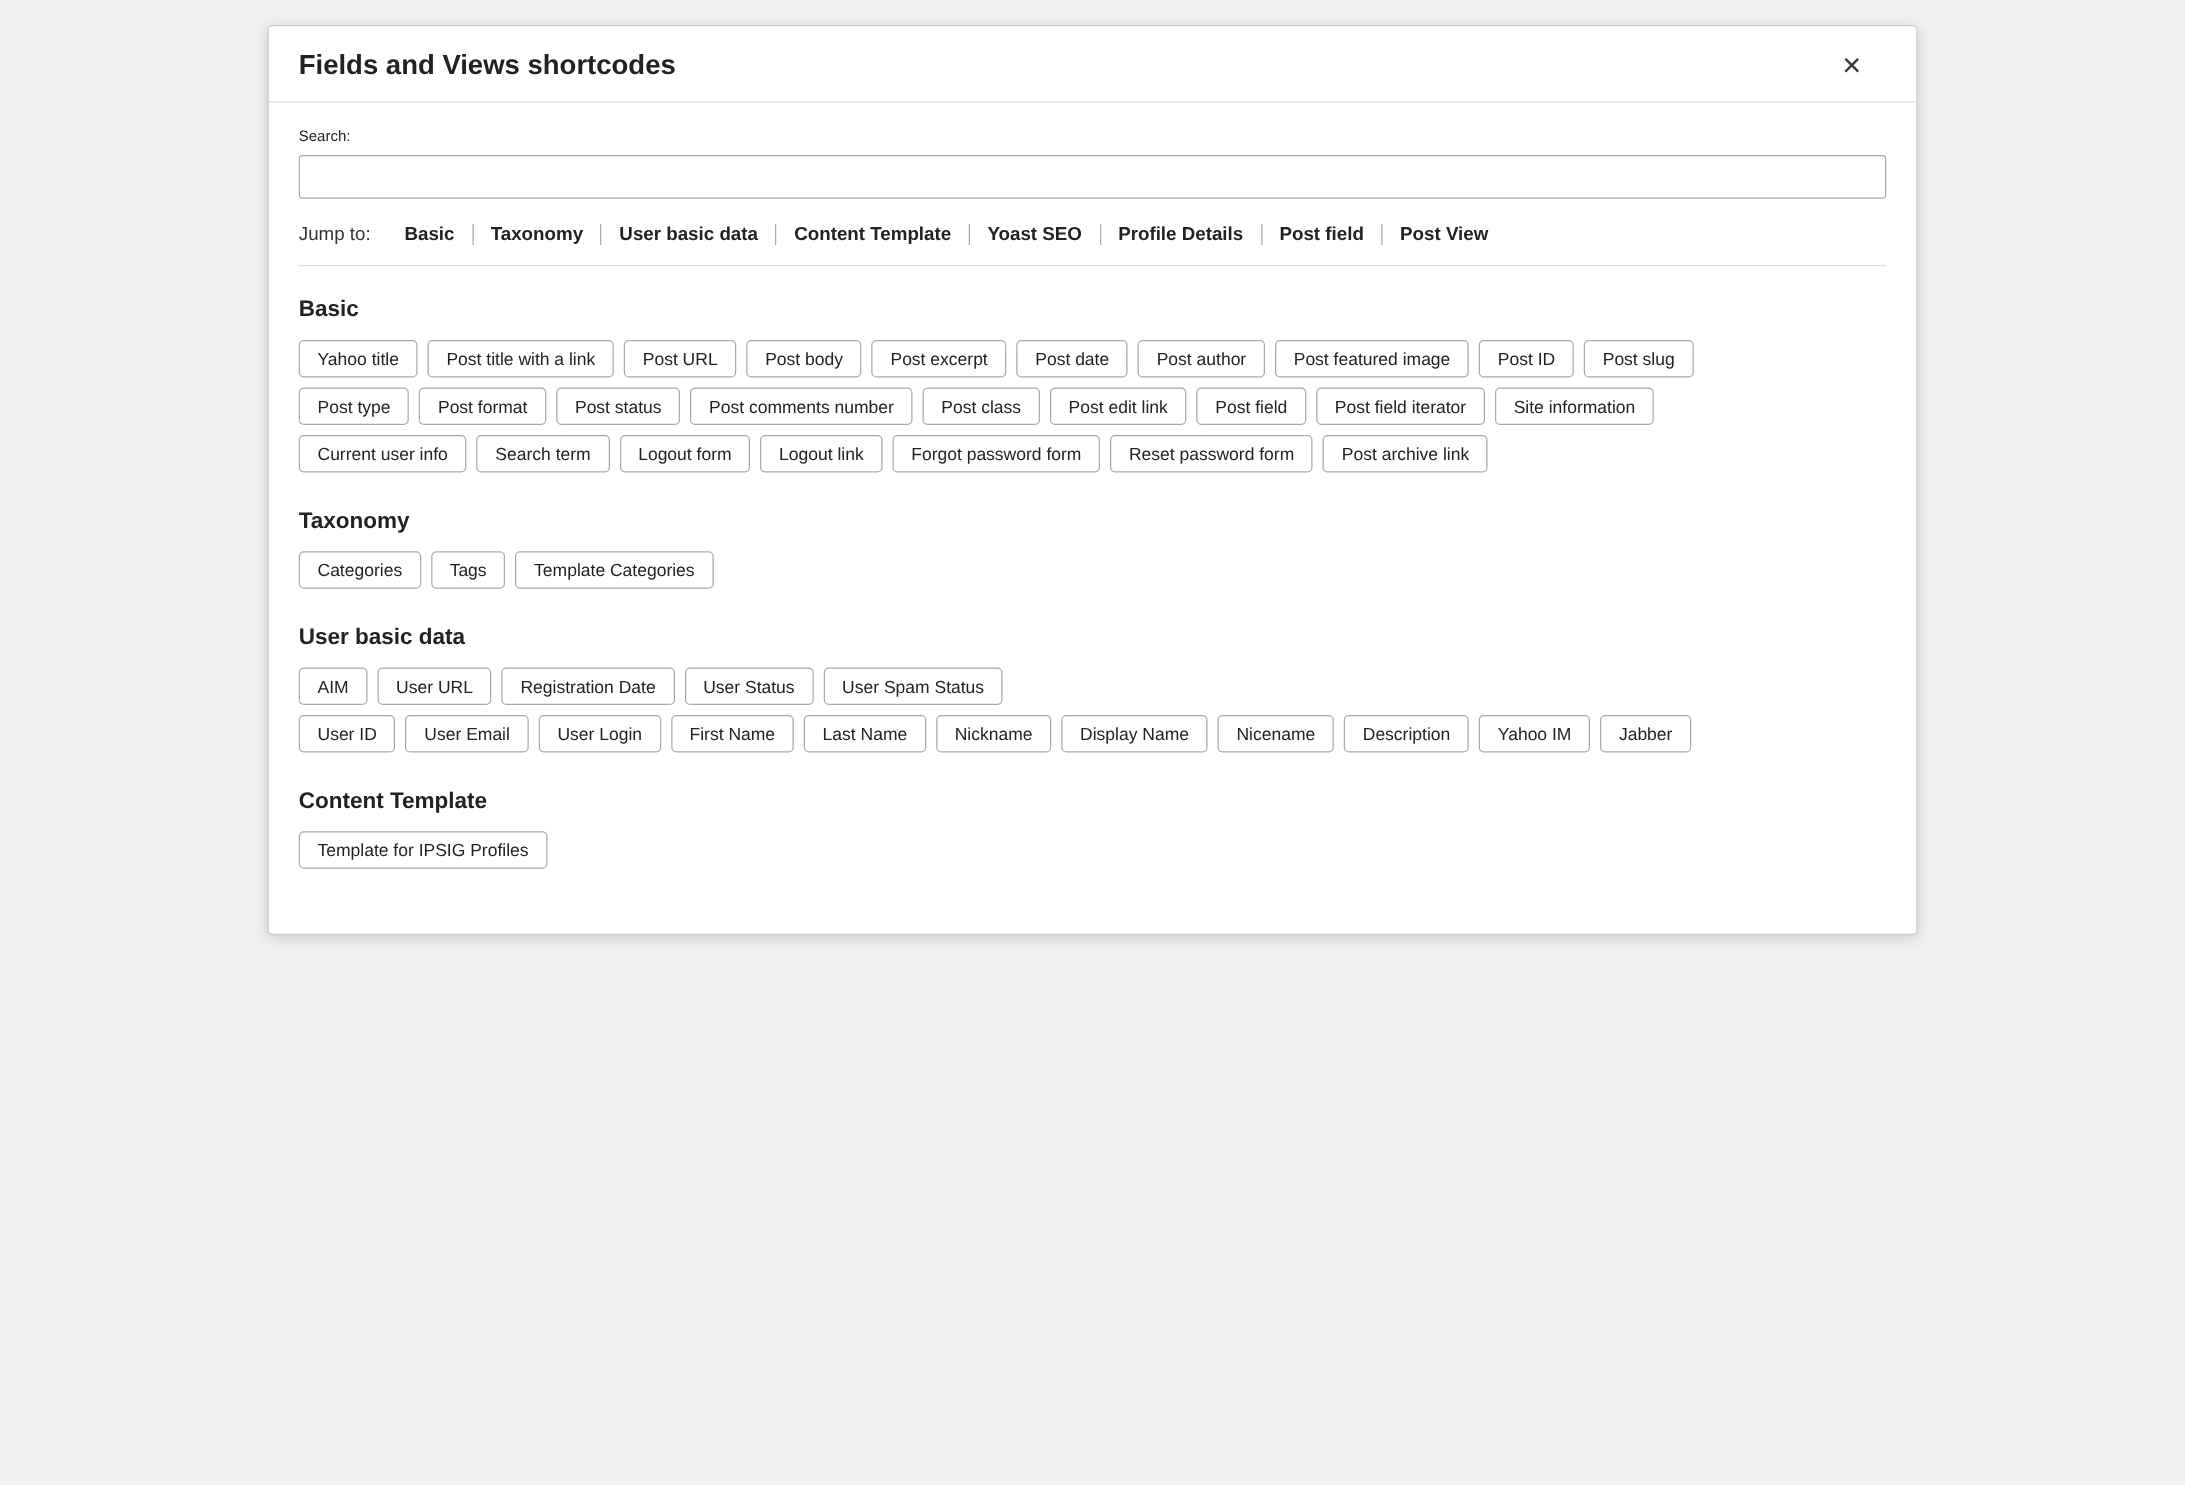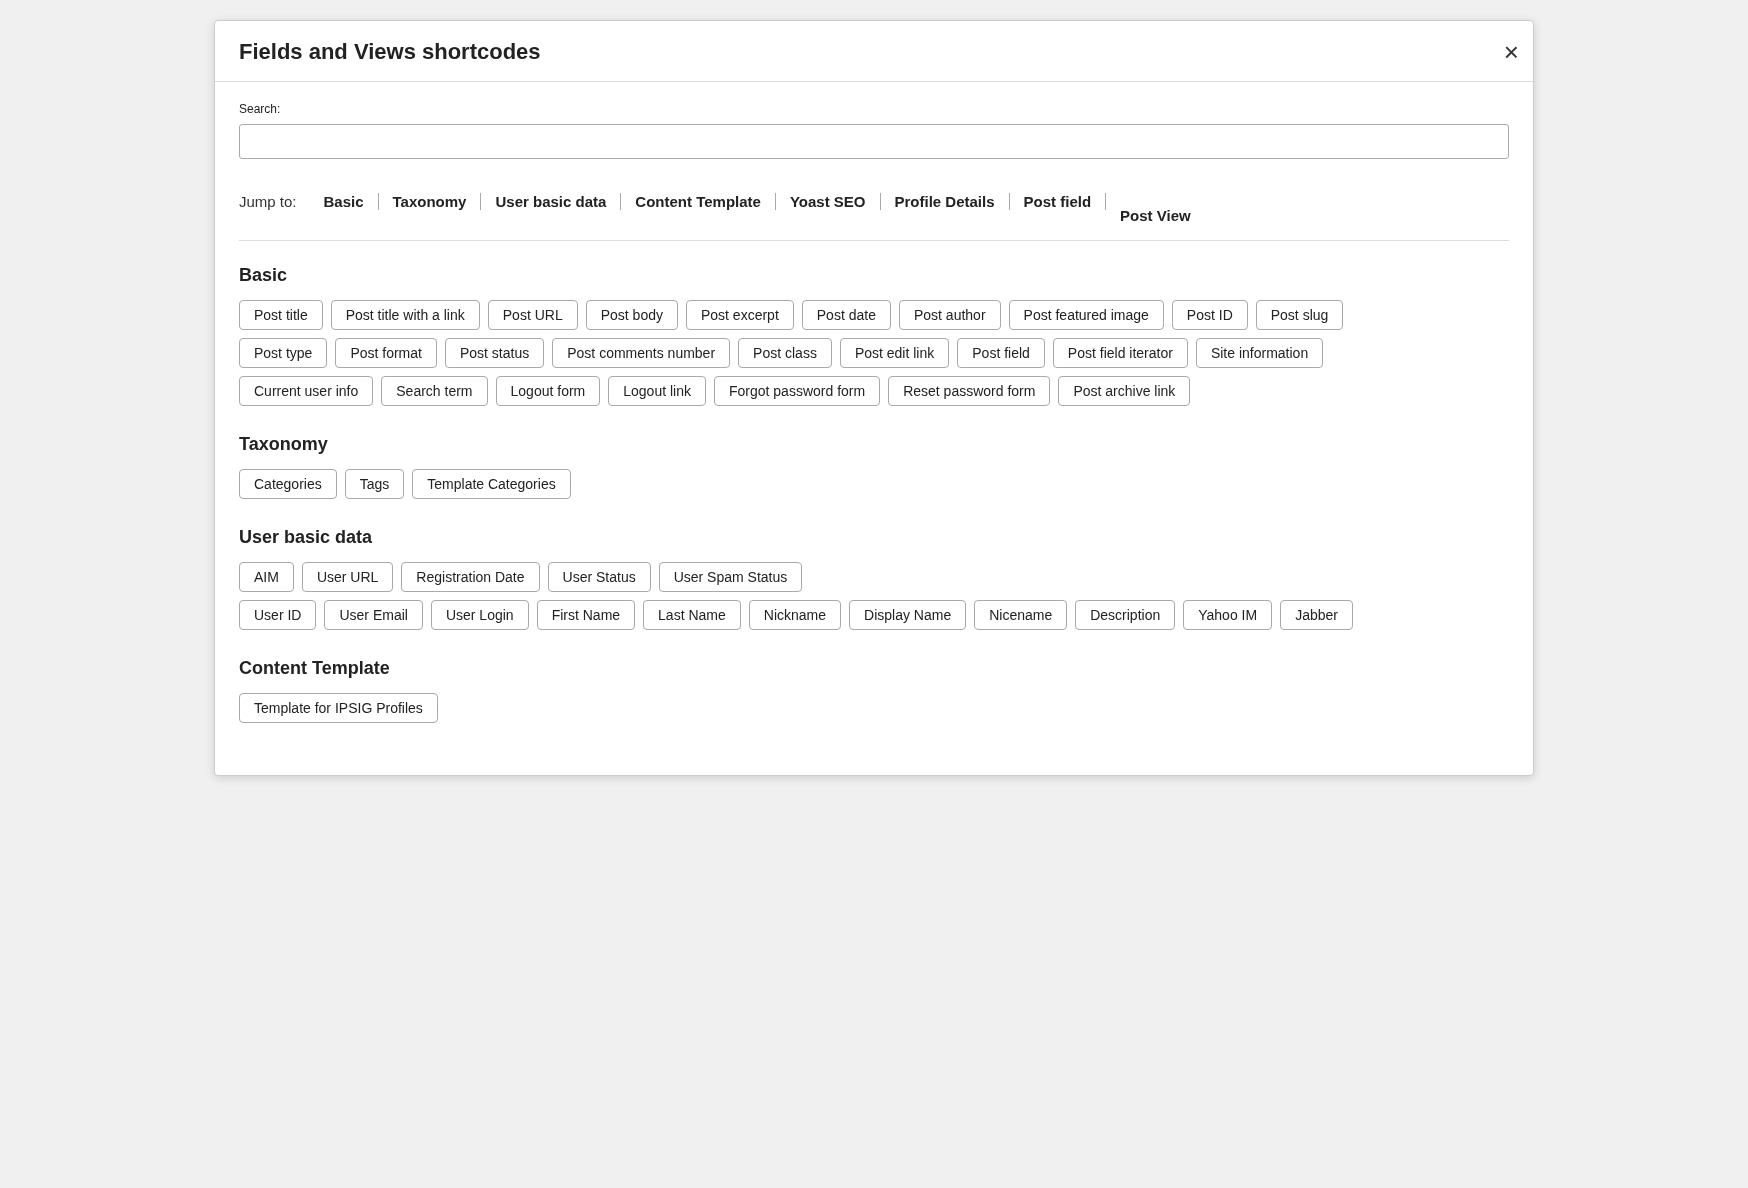--- a/index.html
+++ b/index.html
@@ -19,21 +19,21 @@
       width: 1320px;
       max-width: 100%;
       position: relative;
       padding: 0;
       box-shadow: 0 2px 10px rgba(0,0,0,0.15);
     }
     .modal-header {
       display: flex;
       justify-content: space-between;
       align-items: center;
-      padding: 18px 10px 16px 24px;
+      padding: 18px 40px 16px 24px;
       border-bottom: 1px solid #ddd;
     }
     .modal-title {
       font-size: 22px;
       font-weight: bold;
       color: #222;
     }
     .modal-close {
       font-size: 26px;
       color: #333;
@@ -89,21 +89,20 @@
       background: none;
       border-top: none;
       border-bottom: none;
       border-left: none;
     }
     .jump-link:first-of-type {
       padding-left: 0;
     }
     .jump-link:last-of-type {
       border-right: none;
-      margin-top: 28px;
     }
     .jump-links-container {
       display: flex;
       align-items: center;
       flex-wrap: wrap;
     }
     .section {
       margin-bottom: 28px;
     }
     .section-title {
@@ -154,21 +153,21 @@
           <button class="jump-link">Post field</button>
           <button class="jump-link">Post View</button>
         </div>
     </div>
 
     <div id="sections-container">
 
     <div class="section" id="basic">
           <div class="section-title">Basic</div>
           <div class="tags-row">
-            <button class="tag-btn">Post title</button>
+            <button class="tag-btn">Yahoo title</button>
             <button class="tag-btn">Post title with a link</button>
             <button class="tag-btn">Post URL</button>
             <button class="tag-btn">Post body</button>
             <button class="tag-btn">Post excerpt</button>
             <button class="tag-btn">Post date</button>
             <button class="tag-btn">Post author</button>
             <button class="tag-btn">Post featured image</button>
             <button class="tag-btn">Post ID</button>
             <button class="tag-btn">Post slug</button>
           </div>

